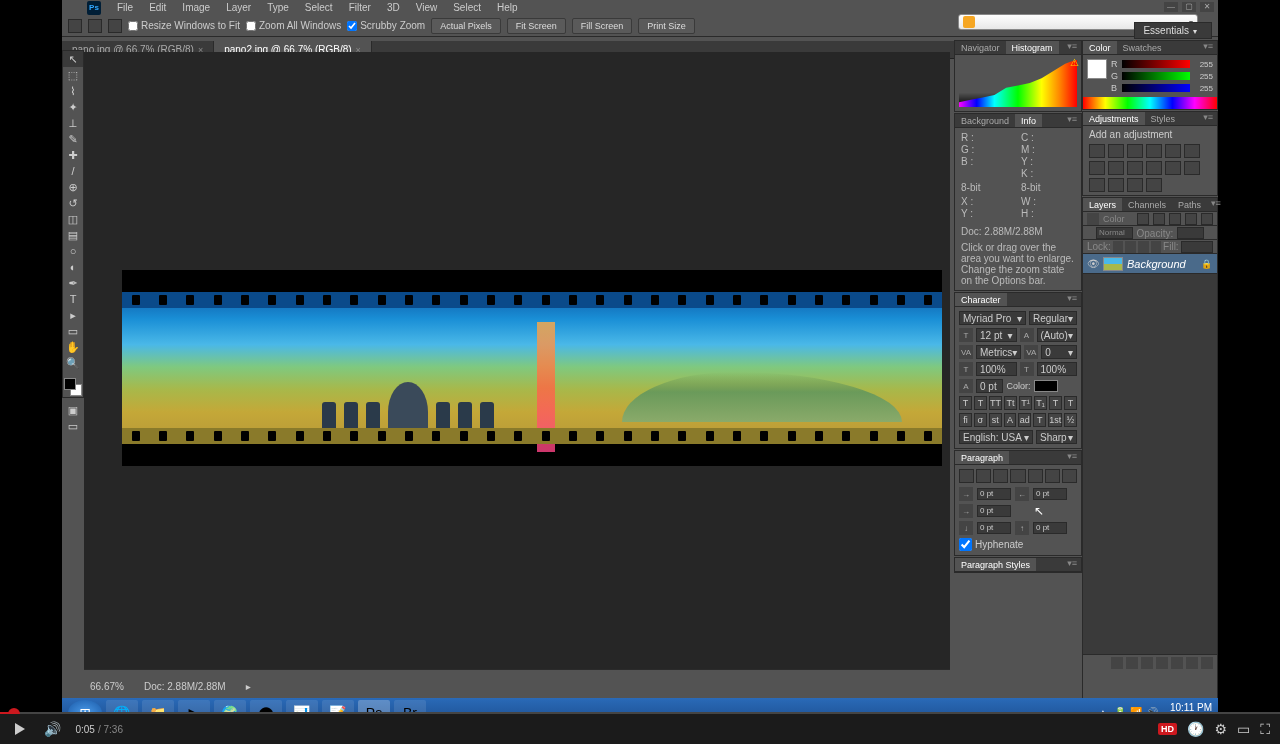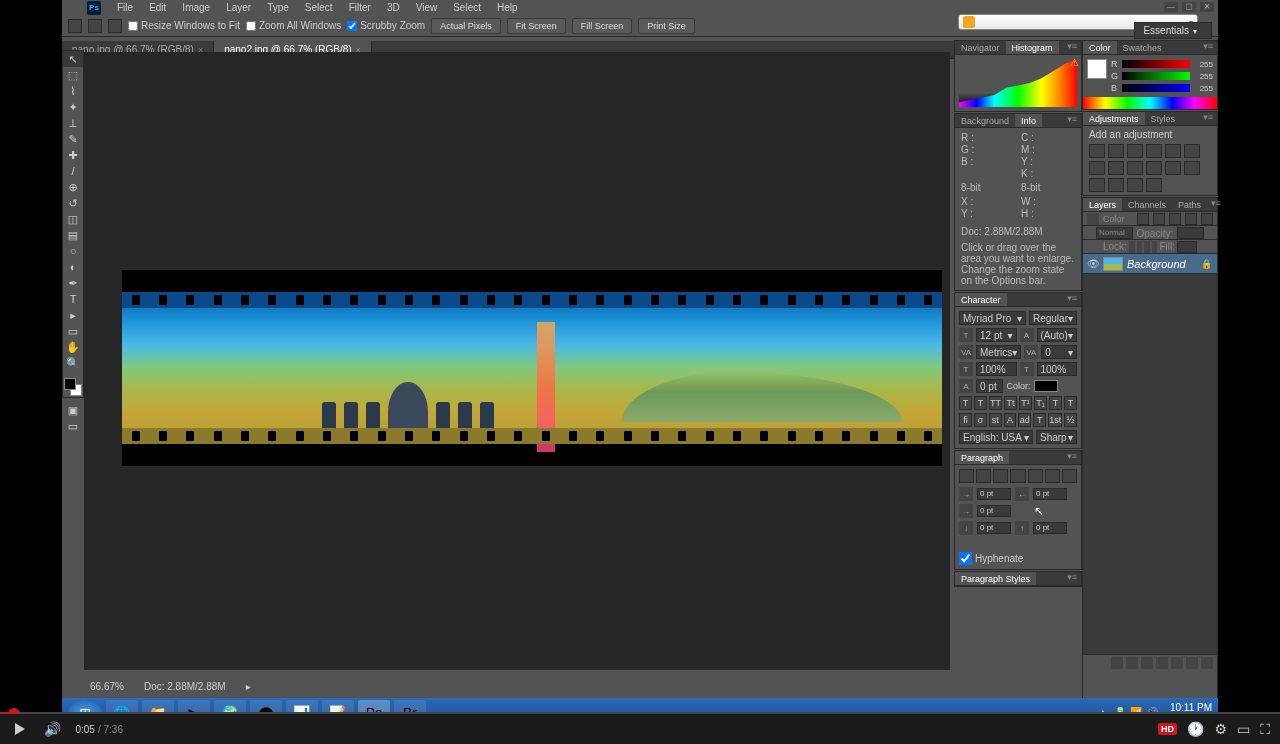--- a/index.html
+++ b/index.html
@@ -62,21 +62,21 @@
 .char-row{display:flex;gap:3px;align-items:center}
 .char-sel{flex:1;height:14px;background:#3a3a3a;border:1px solid #2a2a2a;color:#ccc;font-size:9px;padding:0 3px;display:flex;align-items:center;justify-content:space-between}
 .char-ic{width:14px;height:14px;background:#444;color:#aaa;font-size:8px;display:flex;align-items:center;justify-content:center}
 .char-btns{display:flex;gap:2px}
 .char-btn{width:14px;height:14px;background:#444;border:1px solid #2a2a2a;color:#ccc;font-size:9px;display:flex;align-items:center;justify-content:center;cursor:pointer}
 .para-body{padding:4px}
 .align-row{display:flex;gap:2px;margin-bottom:4px}
 .align-btn{flex:1;height:14px;background:#444;border:1px solid #2a2a2a;cursor:pointer}
 .para-indent{display:flex;align-items:center;gap:4px;margin-bottom:3px}
 .para-val{width:34px;height:12px;background:#3a3a3a;border:1px solid #2a2a2a;color:#ccc;font-size:8px;padding:0 2px}
-.hyphen{display:flex;align-items:center;gap:3px;color:#ccc;font-size:9px;margin-top:17px}
+.hyphen{display:flex;align-items:center;gap:3px;color:#ccc;font-size:9px;margin-top:3px}
 .pstyle-body{padding:2px}
 .pstyle-item{padding:2px 6px;background:#3a6a9a;color:#fff;font-size:9px;font-style:italic}
 .pstyle-fill{height:130px}
 .color-body{padding:4px;display:flex;gap:4px}
 .color-swatch{width:20px;height:20px;background:#fff;border:1px solid #888}
 .sliders{flex:1;display:flex;flex-direction:column;gap:2px}
 .slider-row{display:flex;align-items:center;gap:3px}
 .slider-label{width:8px;color:#ccc;font-size:9px}
 .slider-track{flex:1;height:8px;background:linear-gradient(to right,#000,#f00);position:relative}
 .slider-track.g{background:linear-gradient(to right,#000,#0f0)}
@@ -85,21 +85,21 @@
 .spectrum{height:12px;background:linear-gradient(to right,#f00,#ff0,#0f0,#0ff,#00f,#f0f,#f00)}
 .adj-body{padding:3px 6px;color:#ccc;font-size:9px}
 .adj-grid{display:flex;flex-wrap:wrap;gap:3px;margin-top:4px}
 .adj-ic{width:16px;height:14px;background:#444;border:1px solid #2a2a2a;cursor:pointer}
 .layers-body{padding:0}
 .layer-opts{height:14px;display:flex;align-items:center;padding:0 4px;gap:4px;border-bottom:1px solid #2a2a2a}
 .layer-filter-ic{width:12px;height:12px;background:#444}
 .filter-ic{width:12px;height:12px;background:#444;border:1px solid #2a2a2a;cursor:pointer}
 .layer-blend{height:14px;display:flex;align-items:flex-end;padding:0 13px;gap:4px;color:#888;font-size:9px;border-bottom:1px solid #2a2a2a}
 .blend-sel{width:50px;height:12px;background:#3a3a3a;border:1px solid #2a2a2a;color:#888;font-size:8px;padding:0 2px}
-.layer-lock{height:14px;display:flex;align-items:center;padding:0 20px;gap:2px;color:#888;font-size:9px;border-bottom:1px solid #2a2a2a}
+.layer-lock{height:14px;display:flex;align-items:center;padding:0 4px;gap:2px;color:#888;font-size:9px;border-bottom:1px solid #2a2a2a}
 .lock-ic{width:12px;height:12px;background:#444}
 .layer-item{height:20px;display:flex;align-items:center;padding:0 4px;gap:4px;background:#4a6a8a;border-bottom:1px solid #2a2a2a}
 .layer-eye{width:12px;height:12px;color:#ccc;font-size:10px;text-align:center}
 .layer-thumb{width:20px;height:14px;background:linear-gradient(#4ab8e8 50%,#a8b84a 50%);border:1px solid #888}
 .layer-name{color:#fff;font-size:11px;font-style:italic}
 .layer-lock-i{margin-left:auto;color:#ccc;font-size:9px}
 .layers-fill{height:380px;background:#3a3a3a}
 .layers-foot{height:16px;display:flex;align-items:center;justify-content:flex-end;padding:0 4px;gap:3px;border-top:1px solid #2a2a2a}
 .lf-ic{width:12px;height:12px;background:#444;cursor:pointer}
 .taskbar{position:absolute;left:0;bottom:16px;width:100%;height:30px;background:linear-gradient(#2a6ab8,#1a4a88);display:flex;align-items:center;padding:0 6px;gap:4px}

